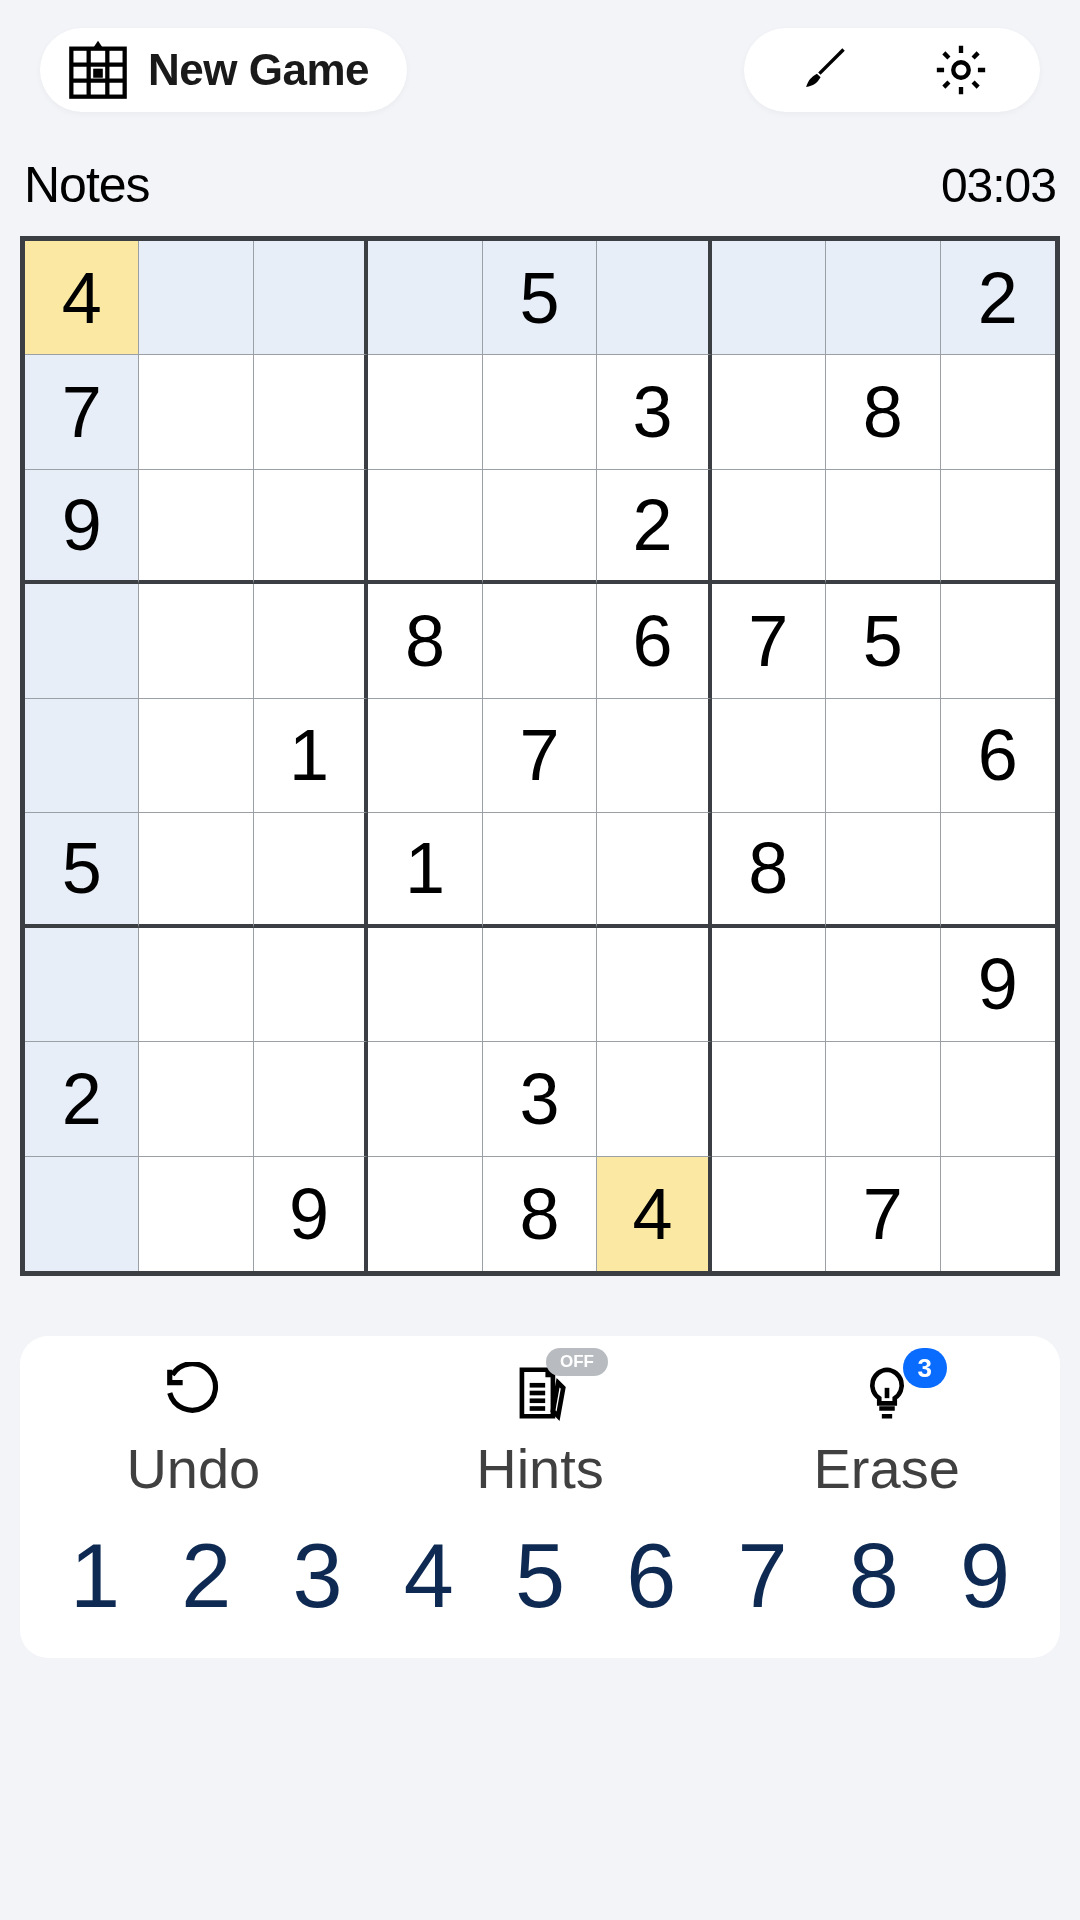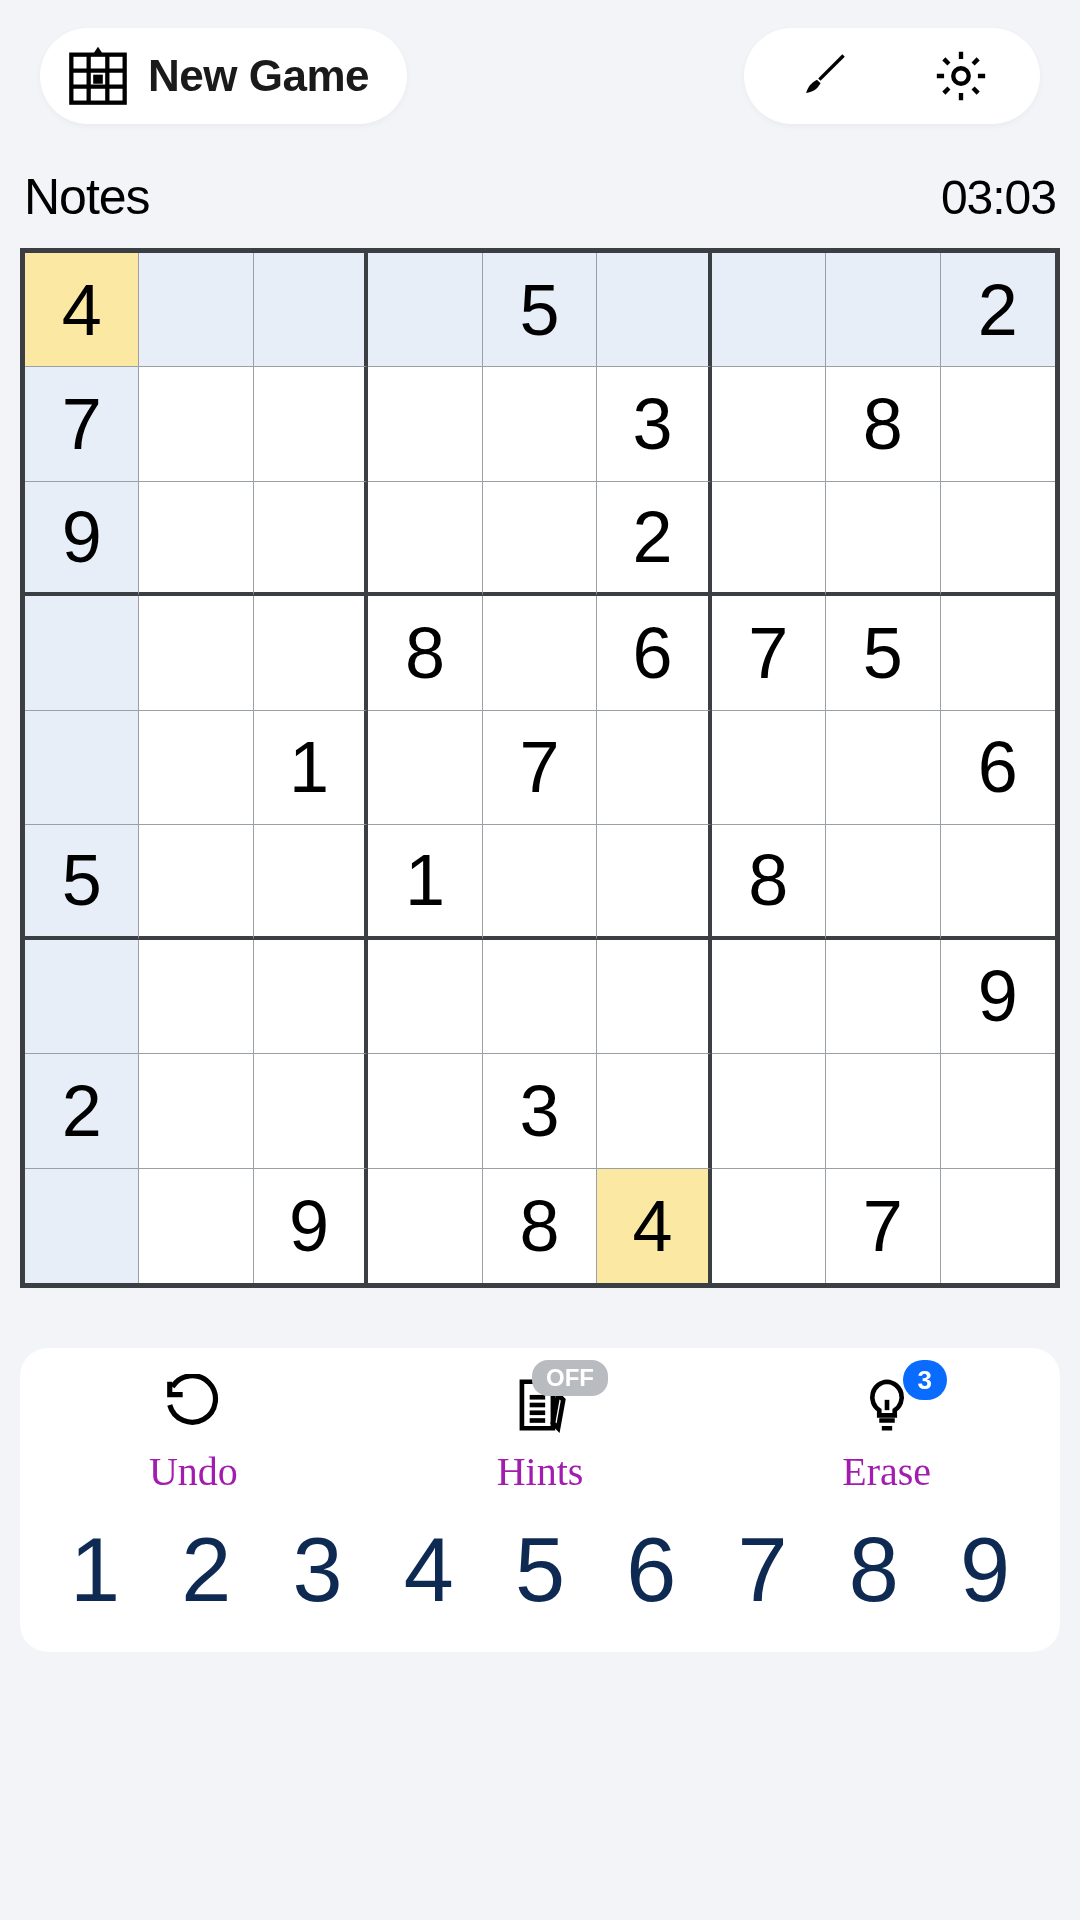--- a/index.html
+++ b/index.html
@@ -7,21 +7,21 @@
   body {
     background: #f2f4f8;
     font-family: -apple-system, BlinkMacSystemFont, "Segoe UI", Arial, sans-serif;
     color: #000;
     padding: 28px 20px 0 20px;
   }
   .top-row { display: flex; justify-content: space-between; align-items: center; padding: 0 20px; }
   .btn-pill {
     background: #fff;
     border-radius: 48px;
-    height: 96px;
+    height: 84px;
     display: flex;
     align-items: center;
     justify-content: center;
     box-shadow: 0 2px 6px rgba(0,0,0,0.04);
   }
   .new-game-btn { padding: 0 38px 0 26px; gap: 18px; }
   .new-game-btn span { font-size: 44px; font-weight: 700; color: #1a1a1a; letter-spacing: -0.5px; }
   .top-right-btn { width: 296px; gap: 80px; }
   .icon-svg { display: block; }
   .status-row {
@@ -63,25 +63,25 @@
     background: #fff;
     border-radius: 28px;
     padding: 26px 0 30px 0;
   }
   .action-row { display: flex; justify-content: space-around; align-items: flex-end; }
   .action-btn {
     display: flex; flex-direction: column; align-items: center; gap: 12px;
     position: relative;
     width: 200px;
   }
-  .action-btn .label { font-size: 40px; color: #a21caf; font-family: Liberation Serif, serif; }
+  .action-btn .label { font-size: 56px; color: #404040; }
   .notes-badge {
     position: absolute; top: -14px; right: 32px;
     background: #b8bcc0; color: #fff;
-    font-size: 24px; font-weight: 600;
+    font-size: 17px; font-weight: 600;
     padding: 4px 14px; border-radius: 16px;
   }
   .hints-badge {
     position: absolute; top: -14px; right: 40px;
     background: #0a6cff; color: #fff;
     font-size: 26px; font-weight: 700;
     width: 44px; height: 40px; border-radius: 20px;
     display: flex; align-items: center; justify-content: center;
   }
   .numpad { display: flex; justify-content: space-between; padding: 24px 30px 0 30px; }

